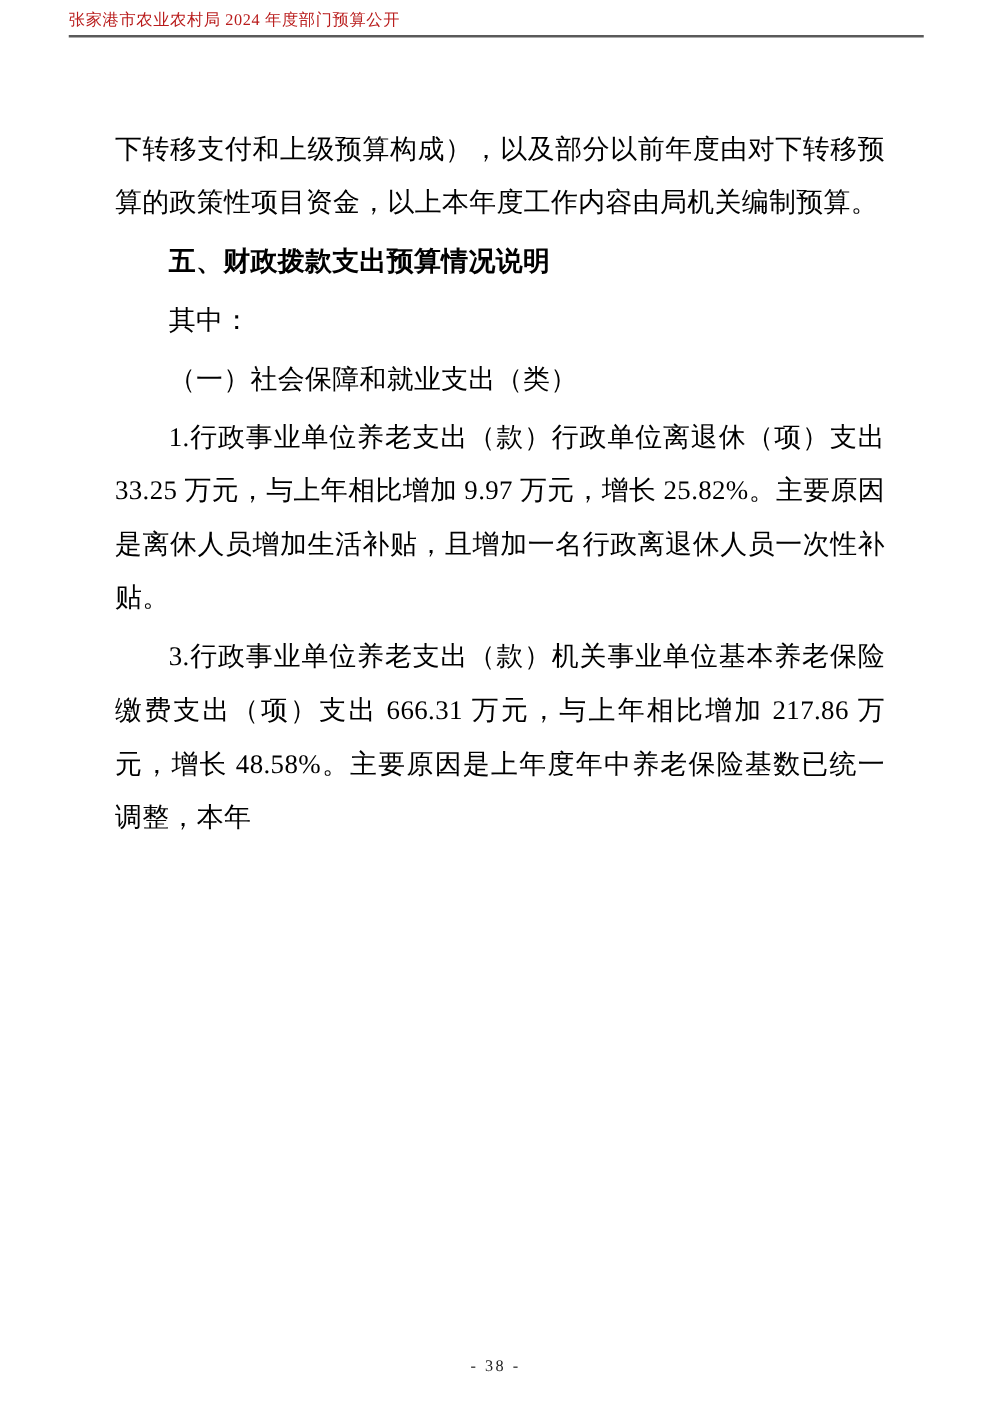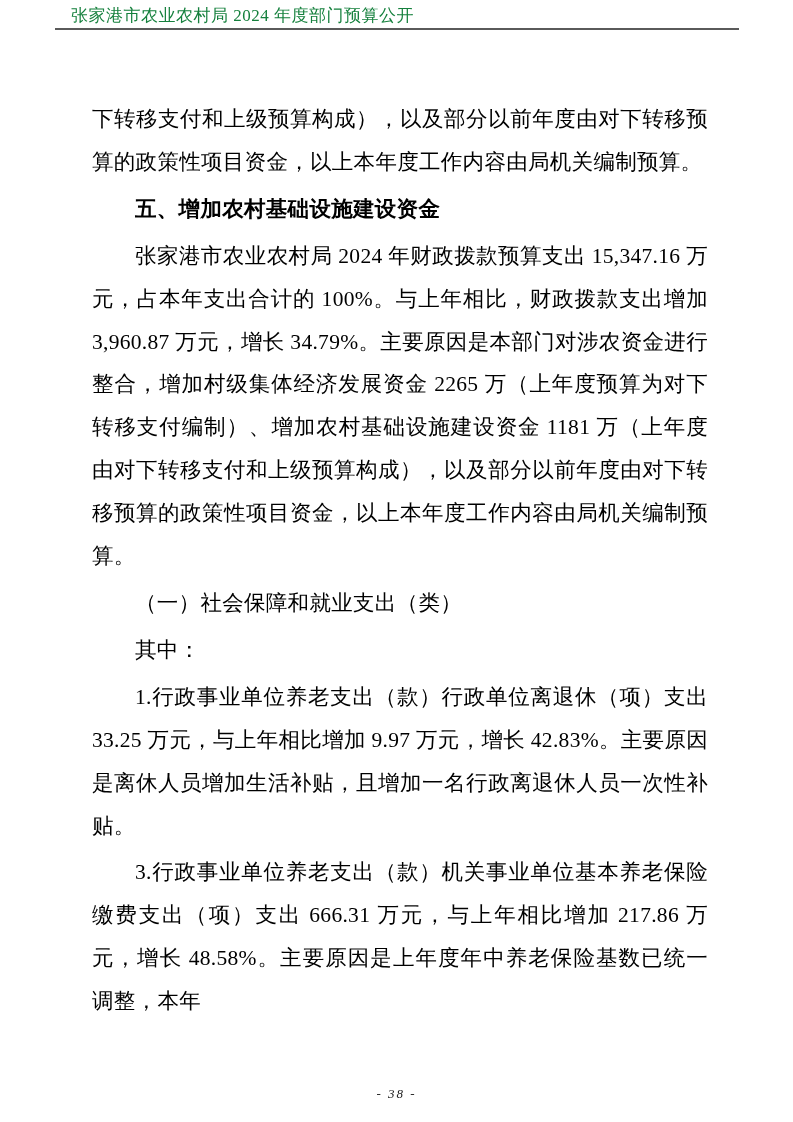--- a/index.html
+++ b/index.html
@@ -17,26 +17,25 @@
     overflow: hidden;
   }
   
   .page-header {
     position: absolute;
     top: 8px;
     left: 55px;
     width: 684px;
   }
   .header-title {
-    font-size: 17px;
+    font-size: 13px;
     line-height: 16px;
-    color: #15803d;
+    color: #b91c1c;
     letter-spacing: 0.5px;
     padding-bottom: 4px;
-    margin-left: 16px;
   }
   .header-rule {
     border: 0;
     border-top: 2.5px solid #5a5a5a;
     margin: 0;
   }
   
   .doc-body {
     position: absolute;
     top: 94px;
@@ -61,50 +60,48 @@
     text-indent: 2em;
     text-align: left;
   }
   
   .page-footer {
     position: absolute;
     bottom: 20px;
     left: 0;
     width: 100%;
     text-align: center;
-    font-style: italic;
   }
   .page-number {
     font-size: 13px;
     color: #222222;
     letter-spacing: 2px;
   }
 </style>
 </head>
 <body>
 
 <div class="page">
 
   <div class="page-header">
     <div class="header-title">张家港市农业农村局 2024 年度部门预算公开</div>
     <hr class="header-rule">
   </div>
 
   <div class="doc-body">
     <p>下转移支付和上级预算构成），以及部分以前年度由对下转移预算的政策性项目资金，以上本年度工作内容由局机关编制预算。</p>
 
-    <p class="section-heading">五、增加农村基础设施建设资金</p>
+    <p class="section-heading">五、财政拨款支出预算情况说明</p>
 
-    <p class="indent">张家港市农业农村局 2024 年财政拨款预算支出 15,347.16 万元，占本年支出合计的 100%。与上年相比，财政拨款支出增加 3,960.87 万元，增长 34.79%。主要原因是本部门对涉农资金进行整合，增加村级集体经济发展资金 2265 万（上年度预算为对下转移支付编制）、增加农村基础设施建设资金 1181 万（上年度由对下转移支付和上级预算构成），以及部分以前年度由对下转移预算的政策性项目资金，以上本年度工作内容由局机关编制预算。</p>
+
+    <p class="indent">其中：</p>
 
     <p class="indent">（一）社会保障和就业支出（类）</p>
 
-    <p class="indent">其中：</p>
-
-    <p class="indent">1.行政事业单位养老支出（款）行政单位离退休（项）支出 33.25 万元，与上年相比增加 9.97 万元，增长 42.83%。主要原因是离休人员增加生活补贴，且增加一名行政离退休人员一次性补贴。</p>
+    <p class="indent">1.行政事业单位养老支出（款）行政单位离退休（项）支出 33.25 万元，与上年相比增加 9.97 万元，增长 25.82%。主要原因是离休人员增加生活补贴，且增加一名行政离退休人员一次性补贴。</p>
 
 
     <p class="indent">3.行政事业单位养老支出（款）机关事业单位基本养老保险缴费支出（项）支出 666.31 万元，与上年相比增加 217.86 万元，增长 48.58%。主要原因是上年度年中养老保险基数已统一调整，本年</p>
   </div>
 
   <div class="page-footer">
     <span class="page-number">- 38 -</span>
   </div>
 
 </div>

